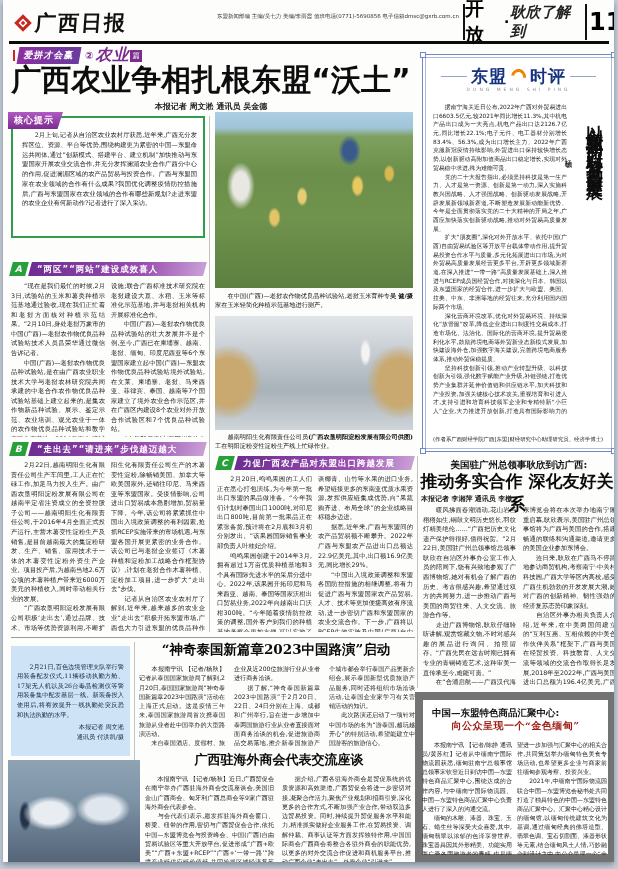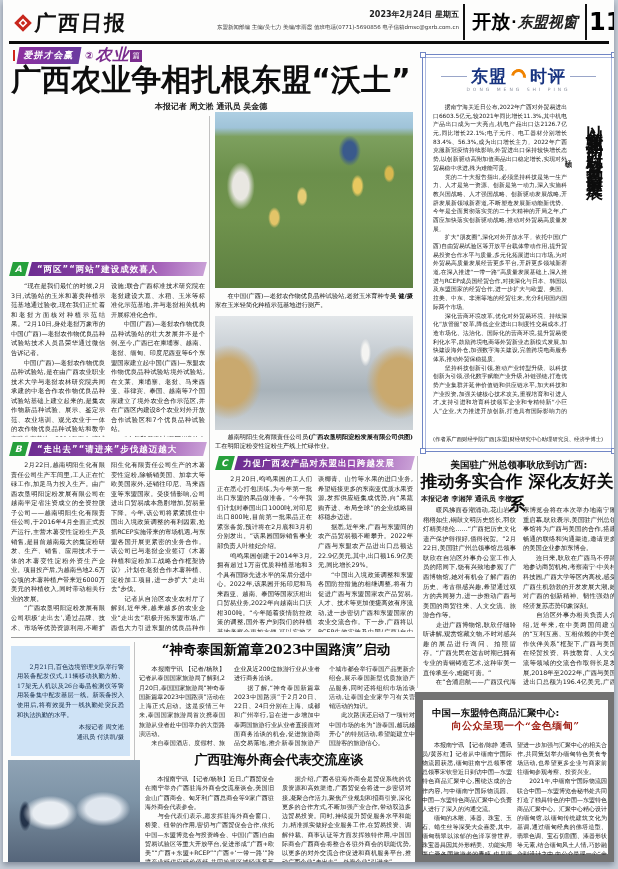--- a/index.html
+++ b/index.html
@@ -136,42 +136,45 @@
 </head>
 <body>
 
 <div class="sheet">
 
   <div class="logo">
     <span class="diamond"></span>
     <span class="logo-text">广西日报</span>
   </div>
   <div class="pub-info">
-    <div class="date">2023年2月24日 星期五</div>
     <div class="edition">东盟新闻部编  主编/吴七力  美编/李雨霞  值班电话(0771)-5690856  电子信箱dmsc@gxrb.com.cn</div>
   </div>
   <div class="section-box">
     <span class="sec-open">开放</span>
     <span class="sec-dot">·</span>
-    <span class="sec-sub">东盟视窗</span>
+    <span class="sec-sub">耿欣了解到</span>
   </div>
   <div class="page-num">11</div>
   <div class="rule"></div>
 
   <div class="badge">
     <span class="tick"></span>
     <span class="slogan">爱拼才会赢</span>
     <span class="num">②</span>
     <span class="topic">农业</span>
     <span class="suffix">篇</span>
   </div>
 
   <h1 class="headline">广西农业争相扎根东盟“沃土”</h1>
   <div class="byline">本报记者 周文淞  通讯员 吴金德</div>
 
+  <div class="core-hint">
+    <div class="ribbon">核心提示</div>
+    <div class="core-text">　　2月上旬,记者从自治区农业农村厅获悉,近年来,广西充分发挥区位、资源、平台等优势,围绕构建更为紧密的中国—东盟命运共同体,通过“创新模式、搭建平台、建立机制”加快推动与东盟国家开展农业交流合作,并充分发挥澜湄农业合作广西分中心的作用,促进澜湄区域的农产品贸易与投资合作。广西与东盟国家在农业领域的合作有什么成果?我国优化调整疫情防控措施后,广西与东盟国家在农业领域的合作有哪些新规划?走进东盟的农业企业有何新动作?记者进行了深入采访。</div>
+  </div>
 
   <div class="bar bar-a">
     <span class="chip">A</span>
     <span class="bt"><span>“两区”“两站”建设成效喜人</span></span>
   </div>
   <div class="txt a1">　　“现在是我们最忙的时候,2月3日,试验站的玉米和薯类种植示范基地通过验收,现在我们正忙着和老挝方面核对种植示范结果。”2月10日,身处老挝万象市的中国(广西)—老挝农作物优良品种试验站技术人员吕荣华通过微信告诉记者。
 　　中国(广西)—老挝农作物优良品种试验站,是在由广西农业职业技术大学与老挝农林研究院共同承建的中老合作农作物优良品种试验站基础上建立起来的,是集农作物新品种试验、展示、鉴定示范、农业培训、观光农业于一体的农作物优良品种试验站和教学实践生产基地。2014年至今,该试验站已试种300多个农作物品种,从中筛选适合老挝种植推广的农作物优良品种67个,在老挝示范推广农作物面积达3013公顷。
 　　“今年试验站将紧紧围绕‘一带一路’建设、RCEP实施、中老铁路通车等发展机遇,从技术输出、交流合作、服务企业等多方面提升开放水平能力。”广西农业职业技术大学国际交流与合作处负责人陈明显介绍,今年该站计划引进试种新品种30个以上,筛选出4个适合老挝种植推广的农作物优良品种,开展农业技术培训100人次以上,继续优化试验站的建设,完善相关配套</div>
   <div class="txt a2">设施;联合广西标准技术研究院在老挝建设大豆、水稻、玉米等标准化示范基地,并与老挝相关机构开展标准化合作。
 　　中国(广西)—老挝农作物优良品种试验站的壮大发展并不是个例,至今,广西已在柬埔寨、越南、老挝、缅甸、印度尼西亚等6个东盟国家建立起中国(广西)—东盟农作物优良品种试验站境外试验站,在文莱、柬埔寨、老挝、马来西亚、菲律宾、泰国、越南等7个国家建立了境外农业合作示范区,并在广西区内建设8个农业对外开放合作试验区和7个优良品种试验站。

